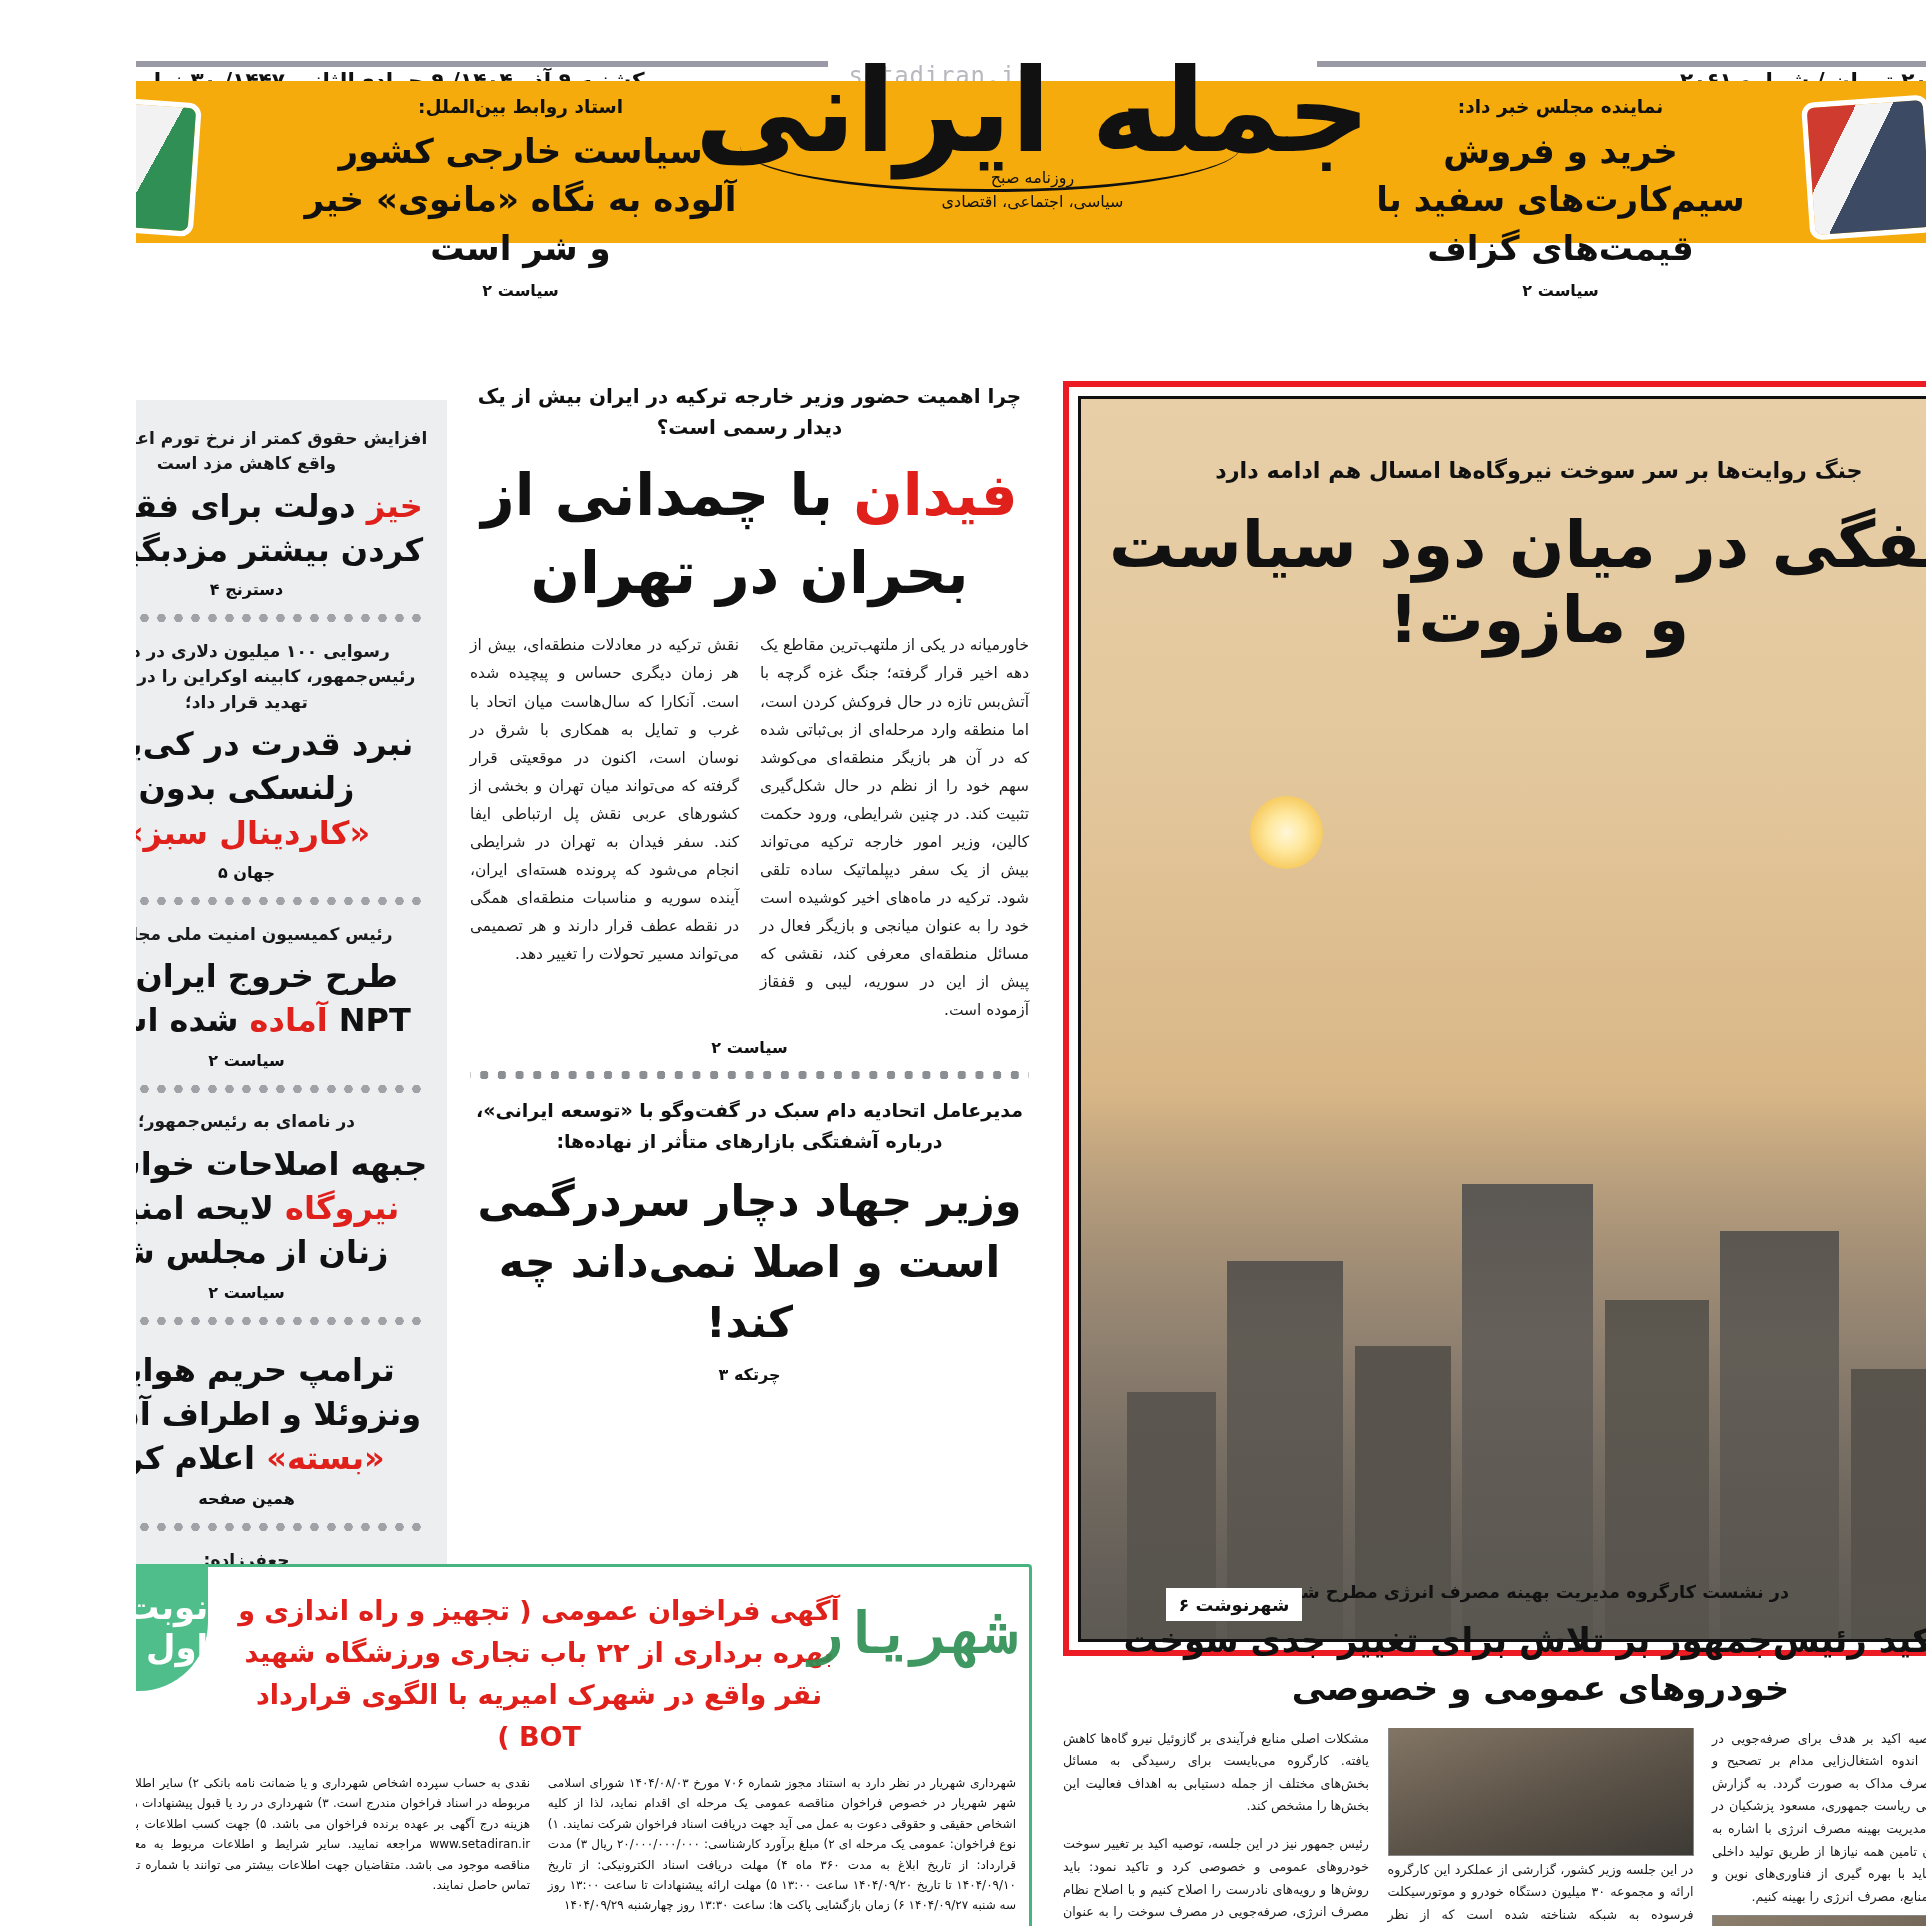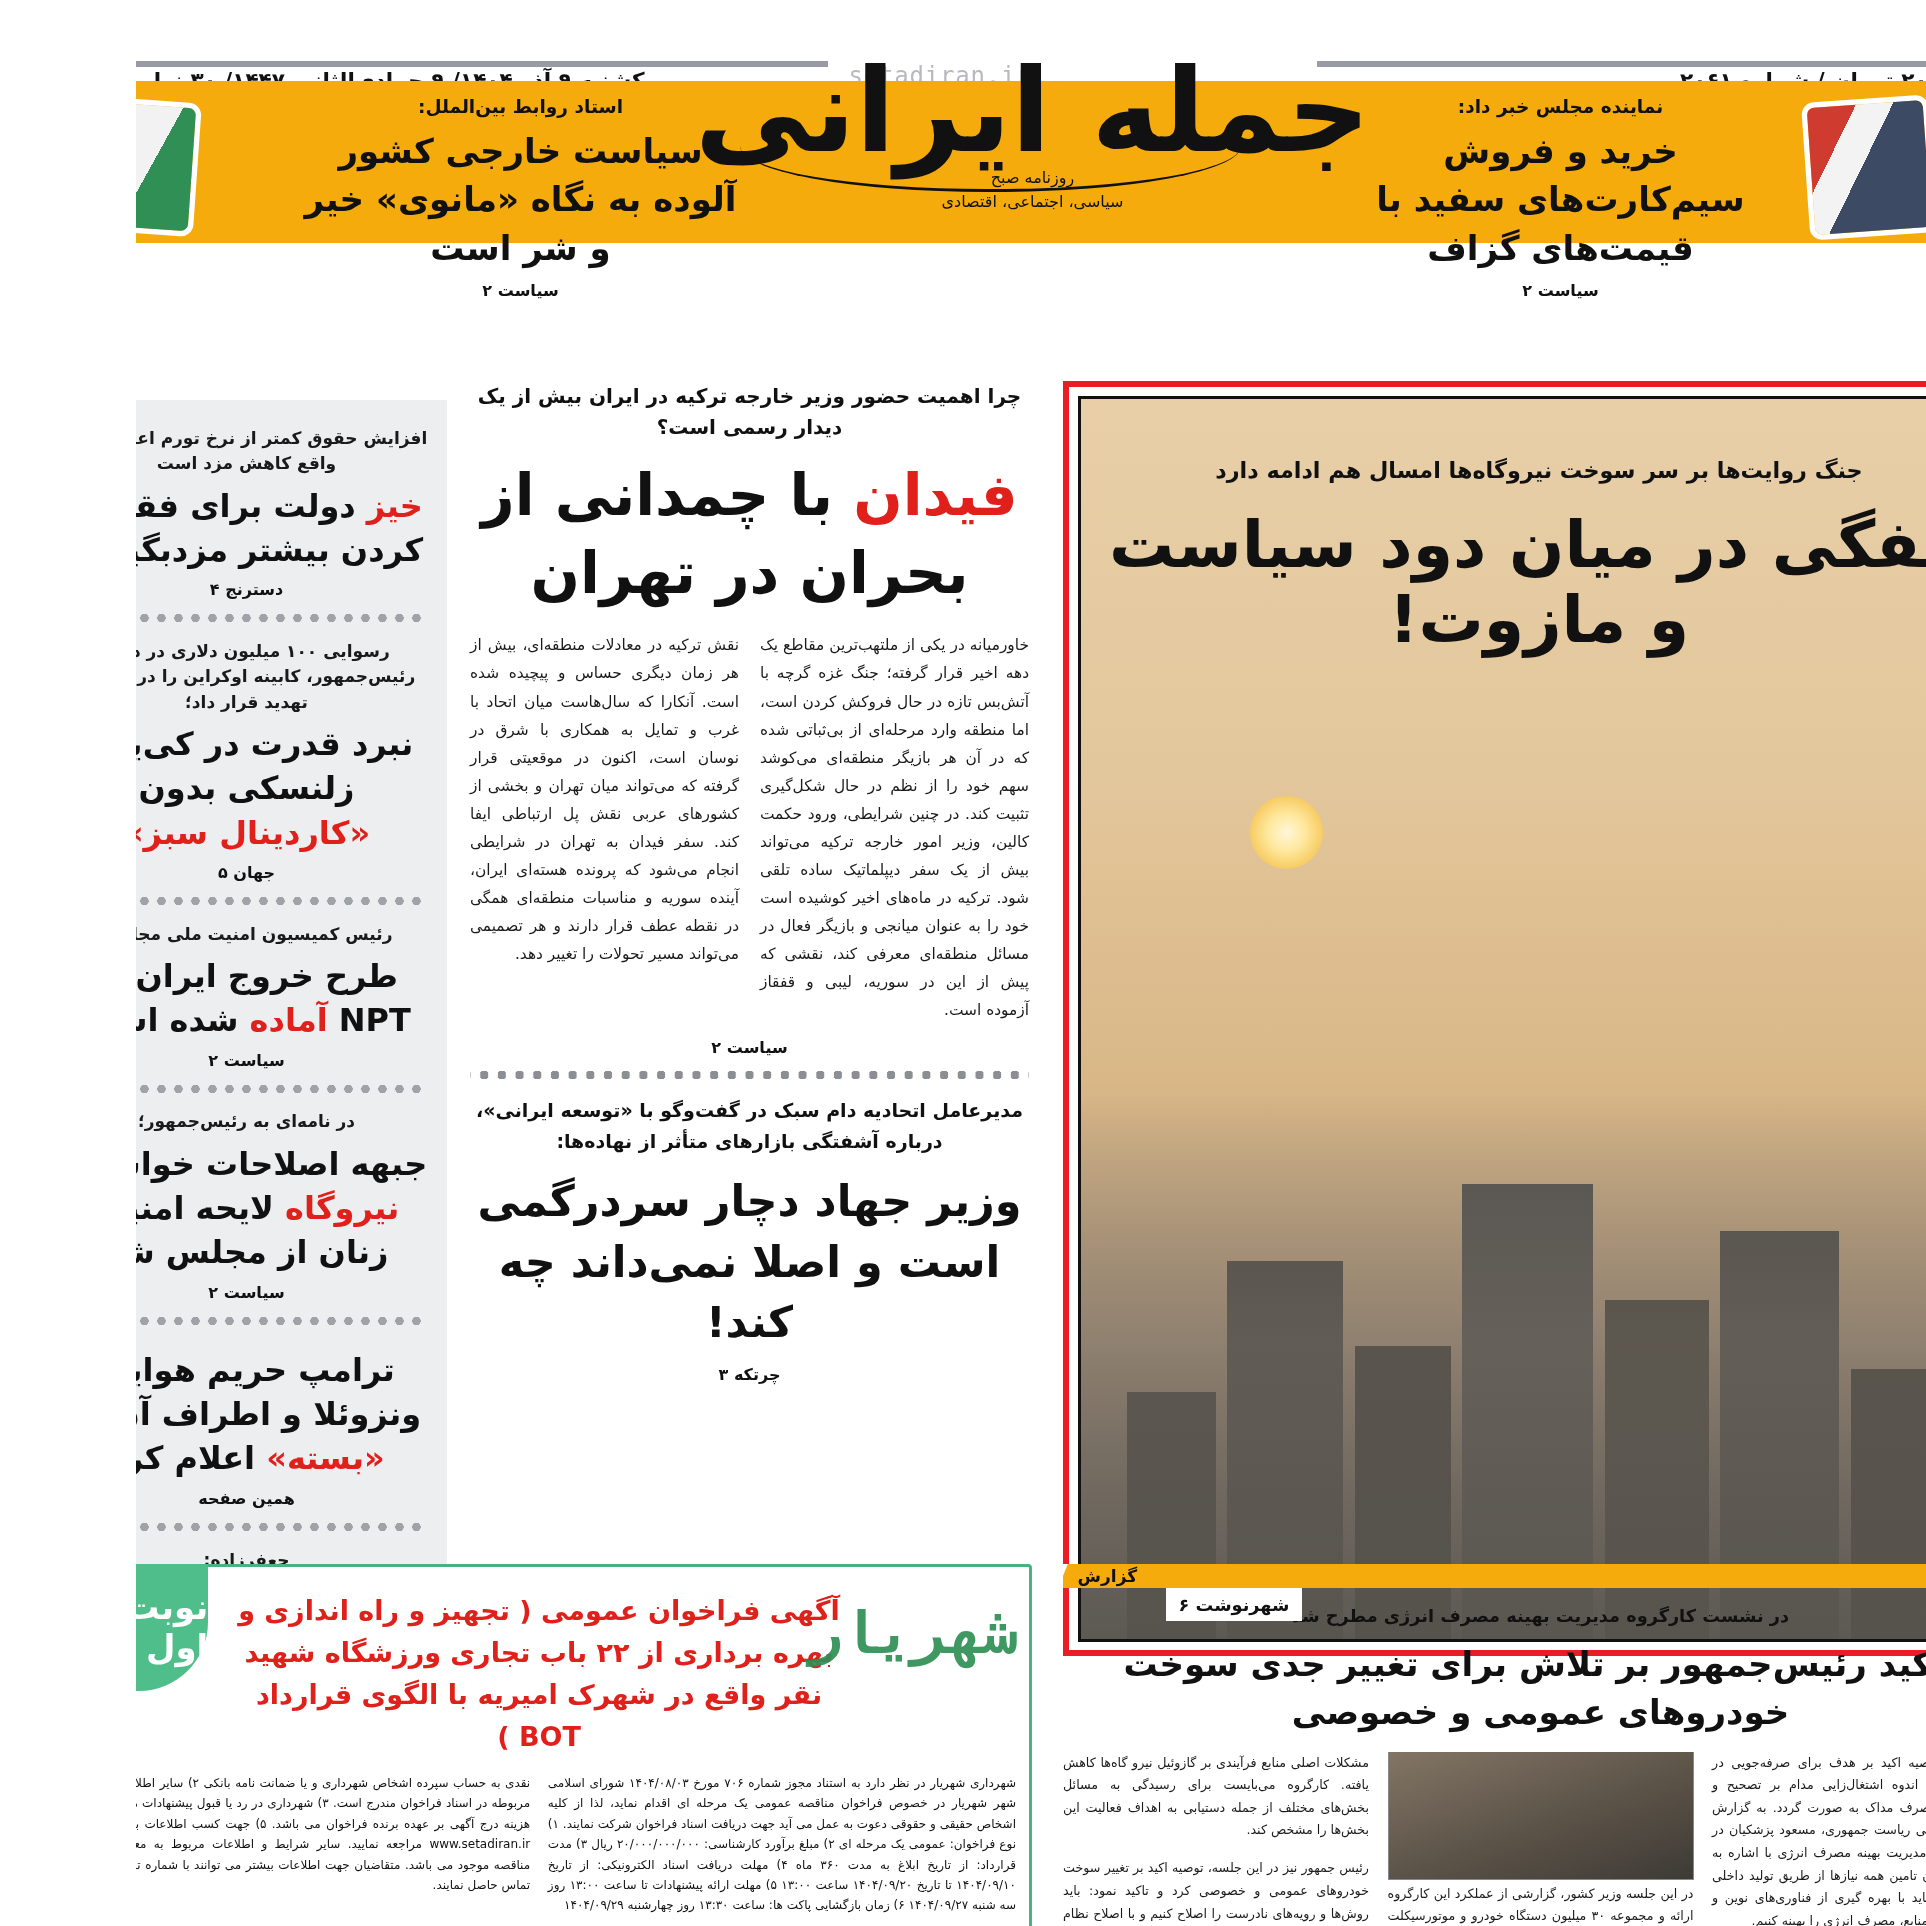--- a/index.html
+++ b/index.html
@@ -248,23 +248,20 @@
           
           
           
         </div>
       </div>
 
     </div>
 
     <div class="reports">
 
-      <div class="sec-head">
-        <span class="lab">گزارش</span>
-      </div>
       <div class="rep-kicker">در نشست کارگروه مدیریت بهینه مصرف انرژی مطرح شد</div>
       <div class="rep-title">تاکید رئیس‌جمهور بر تلاش برای تغییر جدی سوخت خودروهای عمومی و خصوصی</div>
       <div class="rep-body">
         <p>رئیس جمهور توصیه اکید بر هدف برای صرفه‌جویی در مصرف انرژی و اندوه اشتغال‌زایی مدام بر تصحیح و سوخت گرانتر مصرف مداک به صورت گردد. به گزارش پایگاه اطلاع رسانی ریاست جمهوری، مسعود پزشکیان در نشست کارگروه مدیریت بهینه مصرف انرژی با اشاره به اینکه کشور امکان تامین همه نیازها از طریق تولید داخلی را ندارد، گفت: باید با بهره گیری از فناوری‌های نوین و مدیریت هوشمند منابع، مصرف انرژی را بهینه کنیم.</p>
         <div class="rep-photo"></div>
         <p>در این جلسه وزیر کشور، گزارشی از عملکرد این کارگروه ارائه و مجموعه ۳۰ میلیون دستگاه خودرو و موتورسیکلت فرسوده به شبکه شناخته شده است که از نظر استانداردهای روز جهانی و مصرف سوخت از جمله مشکلات اصلی منابع فرآیندی بر گازوئیل نیرو گاه‌ها کاهش یافته. کارگروه می‌بایست برای رسیدگی به مسائل بخش‌های مختلف از جمله دستیابی به اهداف فعالیت این بخش‌ها را مشخص کند.</p>
         <p style="margin-top:1.2em;">رئیس جمهور نیز در این جلسه، توصیه اکید بر تغییر سوخت خودروهای عمومی و خصوصی کرد و تاکید نمود: باید روش‌ها و رویه‌های نادرست را اصلاح کنیم و با اصلاح نظام مصرف انرژی، صرفه‌جویی در مصرف سوخت را به عنوان یک فرهنگ عمومی در جامعه نهادینه کنیم.</p>
       </div>
 
     </div>

